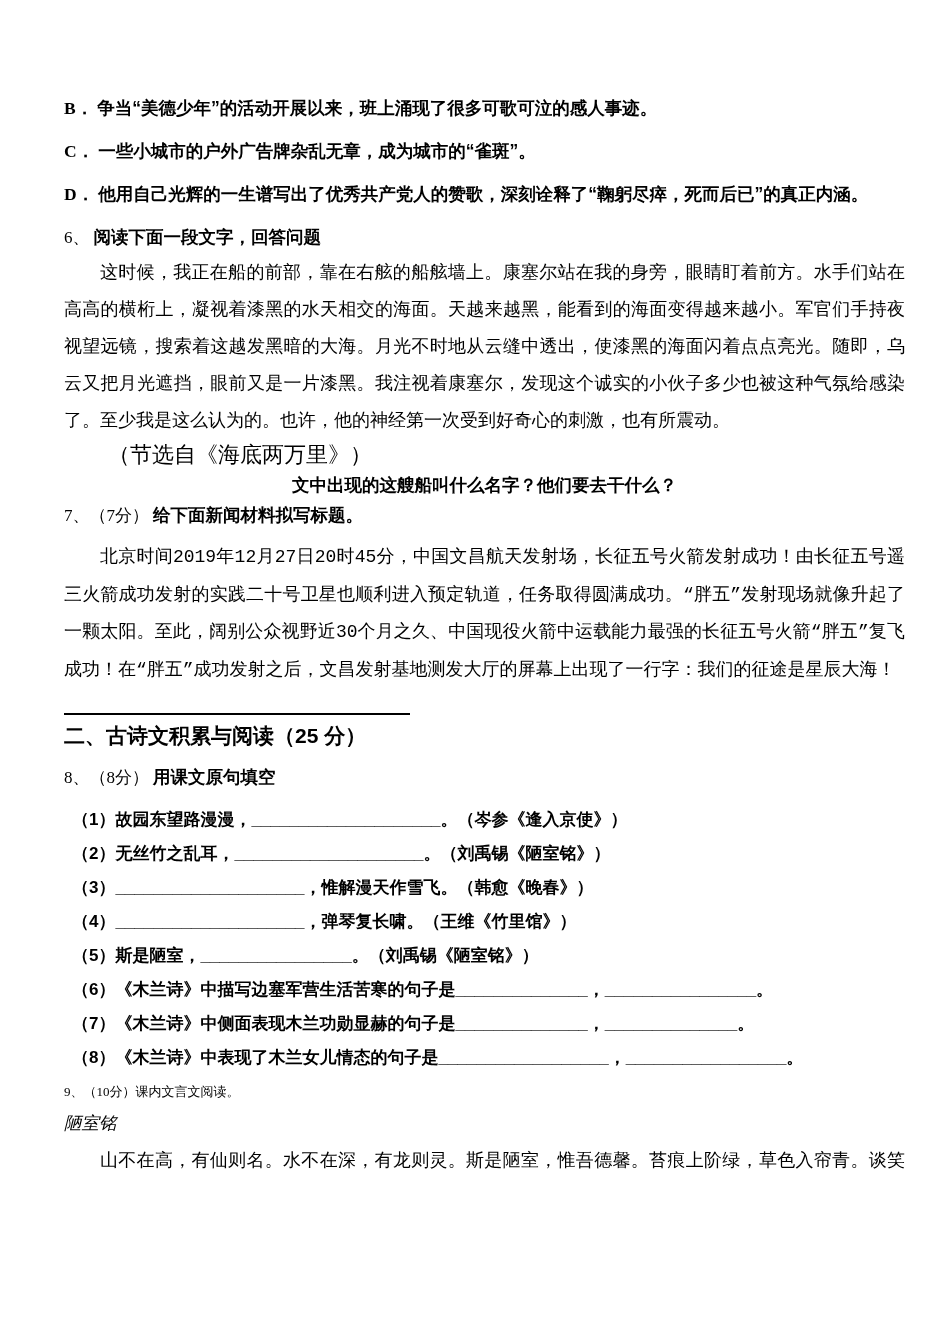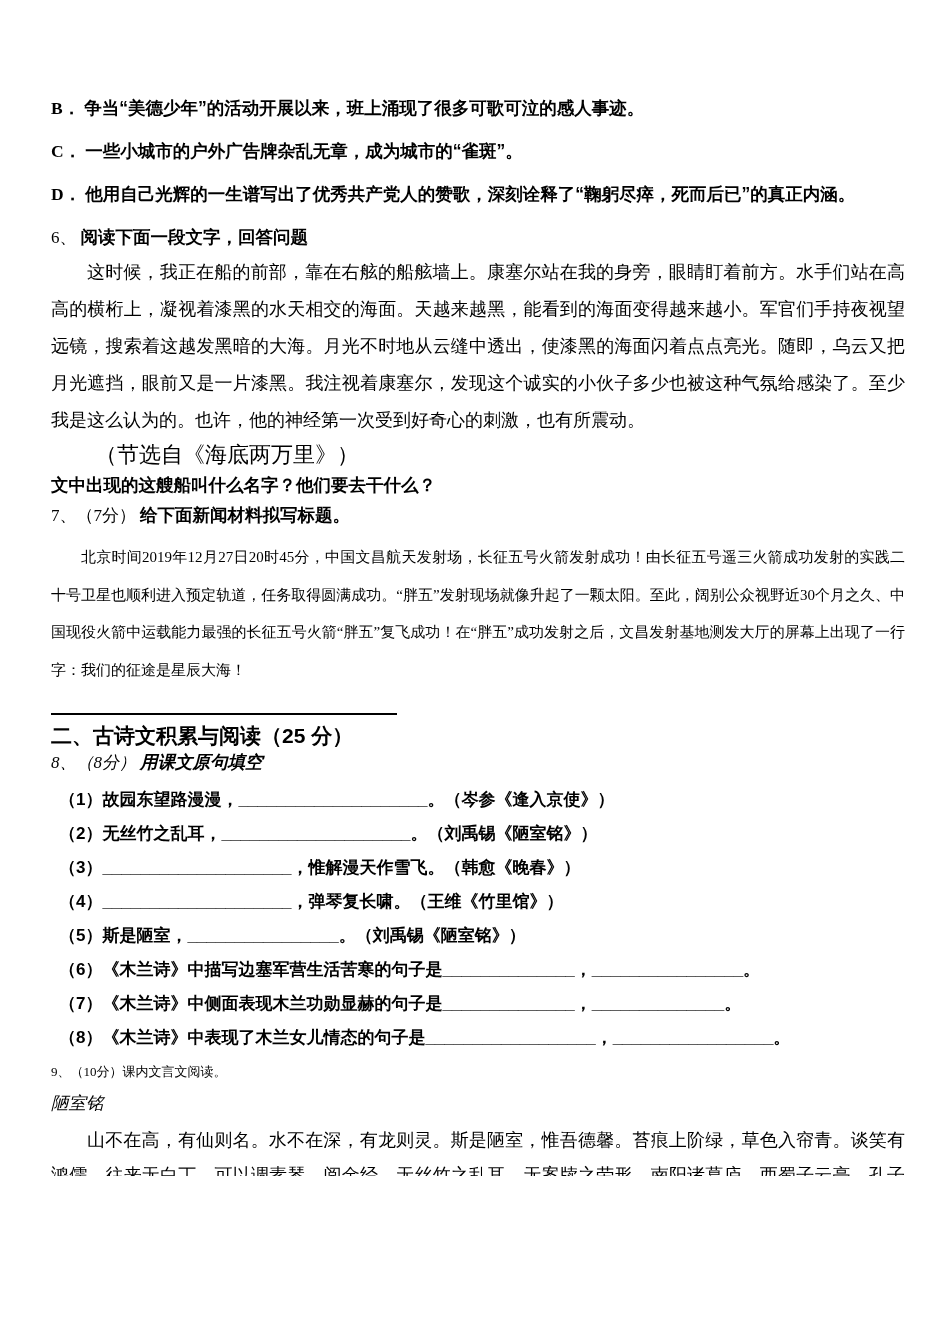--- a/index.html
+++ b/index.html
@@ -1,40 +1,40 @@
 <!DOCTYPE html>
 <html><head>
 <meta charset="utf-8">
 <style>
   html,body{margin:0;padding:0;background:#ffffff;}
   .page{
     position:relative;
     width:950px;height:1176px;
     background:#ffffff;color:#000000;
     box-sizing:border-box;
-    padding:96px 45px 0 51px;
+    padding:96px 45px 0 64px;
     overflow:hidden;
     font-family:"Liberation Serif", serif;
   }
   .hei{font-family:"Liberation Sans", sans-serif;font-weight:700;}
   .song{font-family:"Liberation Serif", serif;font-weight:400;}
   .kai{font-family:"Liberation Serif", serif;font-weight:400;}
   p,div.line{margin:0;}
   .option{font-size:17.5px;line-height:24px;margin:0 0 19px 0;}
   .opt-label{font-family:"Liberation Serif", serif;font-weight:700;margin-right:4px;}
   .qhead6{margin:15px 0 0 0;line-height:24px;font-size:17.5px;}
   .qnum{font-family:"Liberation Serif", serif;font-weight:400;font-size:17px;margin-right:4px;}
   .passage{margin:4px 0 0 0;line-height:37px;font-size:18px;text-align:justify;text-indent:2em;}
   .source{margin:0;line-height:31px;font-size:22px;text-indent:2em;}
-  .question{margin:0;line-height:30px;font-size:17.5px;}
+  .question{margin:0;line-height:30px;font-size:17.5px;text-align:center;}
   .qhead7{margin:0;line-height:30px;font-size:17.5px;}
-  .passage7{margin:8px 0 0 0;line-height:37.5px;font-size:15px;text-align:justify;text-indent:2em;}
+  .passage7{margin:8px 0 0 0;line-height:37.5px;font-size:18px;text-align:justify;text-indent:2em;font-family:Liberation Mono, monospace;}
   .answer-line{margin:24px 0 0 0;width:346px;height:2px;background:#000000;}
   .section-title{margin:8px 0 0 0;line-height:26px;font-size:21px;}
-  .qhead8{margin:0 0 0 0;line-height:26px;font-size:17.5px;font-style:italic;}
+  .qhead8{margin:10px 0 0 0;line-height:36px;font-size:17.5px;}
   .items-wrap{margin:7px 0 0 0;}
   .item{margin:0 0 0 8px;line-height:34px;font-size:17px;}
   .q9head{margin:3px 0 0 0;line-height:28px;font-size:13px;}
   .q9title{margin:4px 0 0 0;line-height:26px;font-size:17.5px;font-style:italic;}
   .passage9{margin:7px 0 0 0;line-height:35px;font-size:18px;text-align:justify;text-indent:2em;}
   .sub{margin:0;line-height:34px;font-size:17.5px;}
   .blue-stroke{
     position:absolute;left:18px;top:1266px;
     width:3px;height:78px;border-radius:2px;
     background:#4b64cf;

